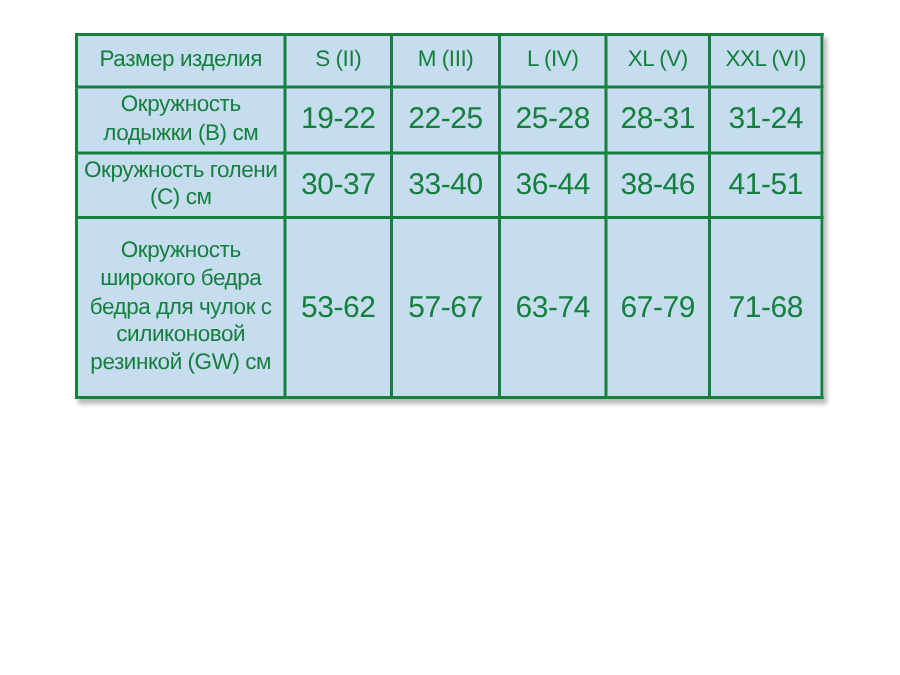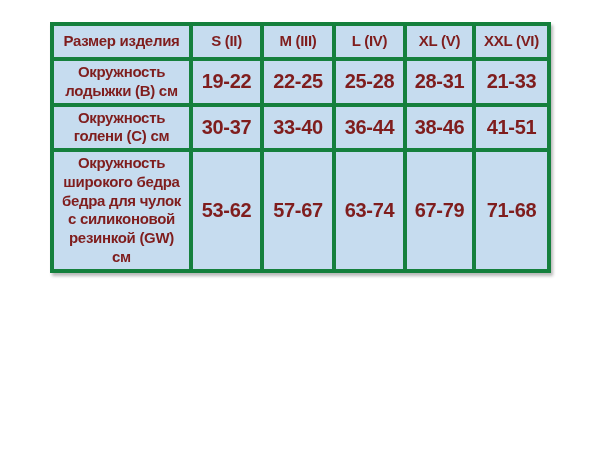--- a/index.html
+++ b/index.html
@@ -23,24 +23,24 @@
     top: 22px;
   }
   table.size-table {
     border-collapse: collapse;
     table-layout: fixed;
     width: 497px;
     box-shadow: 2px 3px 3px rgba(0,0,0,0.28);
   }
   table.size-table th,
   table.size-table td {
-    border: 4px solid #15803d;
+    border: 2px solid #15803d;
     background: #c6dcef;
-    color: #7f1d1d;
-    font-weight: bold;
+    color: #15803d;
+    font-weight: normal;
     text-align: center;
     vertical-align: middle;
     padding: 2px 4px;
     line-height: 1.25;
     letter-spacing: -0.3px;
   }
   .lbl { font-size: 15px; }
   .val { font-size: 20px; }
   tr.row-header { height: 35px; }
   tr.row-b  { height: 40px; }
@@ -72,21 +72,21 @@
           <th class="lbl">XL (V)</th>
           <th class="lbl">XXL (VI)</th>
         </tr>
 
         <tr class="row-b">
           <th class="lbl">Окружность лодыжки (B) см</th>
           <td class="val">19-22</td>
           <td class="val">22-25</td>
           <td class="val">25-28</td>
           <td class="val">28-31</td>
-          <td class="val">21-33</td>
+          <td class="val">31-24</td>
         </tr>
 
         <tr class="row-c">
           <th class="lbl">Окружность голени (C) см</th>
           <td class="val">30-37</td>
           <td class="val">33-40</td>
           <td class="val">36-44</td>
           <td class="val">38-46</td>
           <td class="val">41-51</td>
         </tr>

